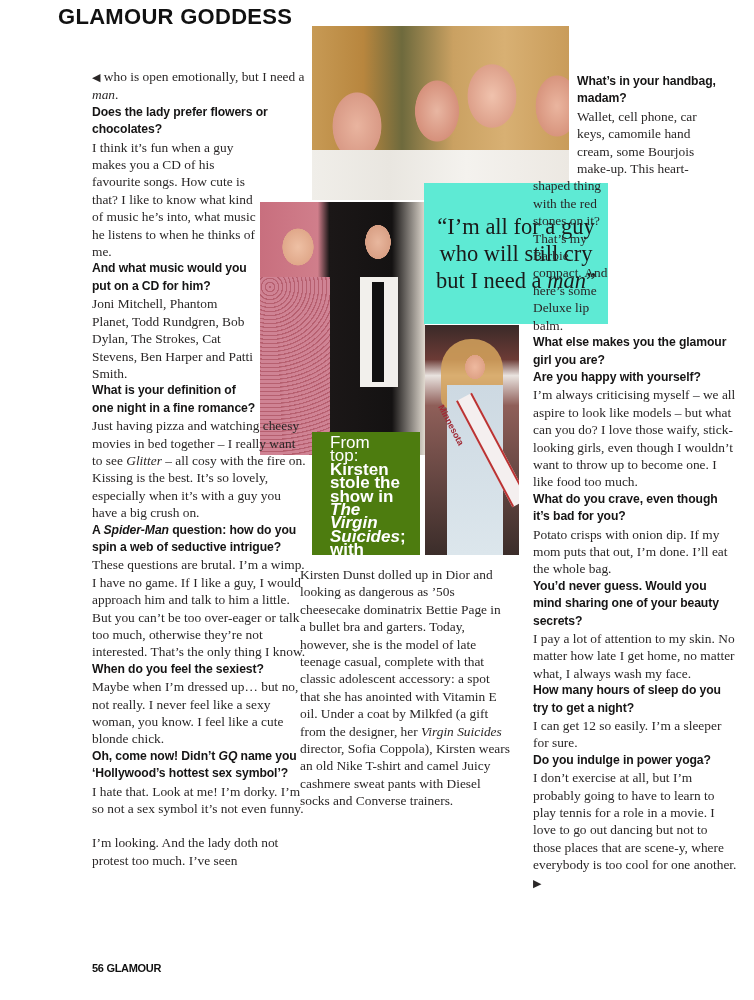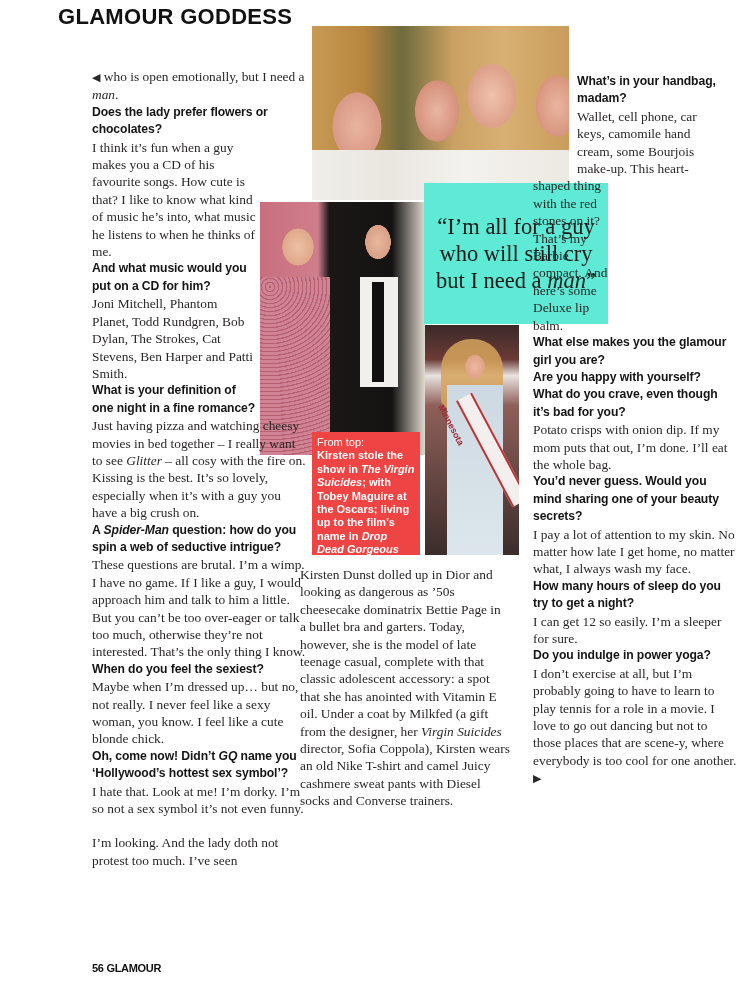--- a/index.html
+++ b/index.html
@@ -37,21 +37,21 @@
   .photo-miss { left:381px; top:325px; width:94px; height:230px; background:#2b2020; }
   .photo-miss .bg { position:absolute; left:0; top:0; width:100%; height:100%; background:linear-gradient(180deg,#3a2a28 0%,#6c3b36 15%,#e9e3df 22%,#8f5f59 35%,#3b2d2a 100%); }
   .photo-miss .girl { position:absolute; left:22px; top:20px; width:56px; height:210px; background:
       radial-gradient(ellipse 14px 17px at 28px 22px, #eeb99f 0%, #dfa286 70%, transparent 72%),
       linear-gradient(180deg, transparent 0 40px, #cdd9e2 40px, #dce6ec 100%); border-radius:20px 20px 0 0; }
   .photo-miss .hair { position:absolute; left:16px; top:14px; width:62px; height:70px; background:#d6a45d; border-radius:30px 30px 10px 10px; opacity:0.85; }
   .photo-miss .sash { position:absolute; left:30px; top:72px; width:14px; height:120px; background:#f4efef; border-left:2px solid #b33; border-right:2px solid #b33; transform:rotate(-28deg); transform-origin:top; }
   .photo-miss .sash-text { position:absolute; left:20px; top:78px; font-family:"Liberation Sans", sans-serif; font-weight:bold; font-size:9px; color:#a02a35; transform:rotate(62deg); transform-origin:left top; white-space:nowrap; }
   .pullquote { left:380px; top:183px; width:184px; height:141px; background:#5eead4; font-family:"Liberation Serif", serif; font-size:22.5px; line-height:27px; color:#1a1a1a; text-align:center; padding-top:30px; box-sizing:border-box; }
   .pullquote em { font-style:italic; }
-  .caption { left:268px; top:432px; width:108px; height:123px; background:#ef4444; color:#fff; font-family:"Liberation Sans", sans-serif; font-size:11px; line-height:13.4px; padding:4px 5px; box-sizing:border-box; }
+  .caption { left:268px; top:432px; width:108px; height:123px; background:#4d7c0f; color:#fff; font-family:"Liberation Sans", sans-serif; font-size:17px; line-height:13.4px; padding:4px 18px; box-sizing:border-box; }
   .caption .lead { font-weight:normal; }
   .caption b { font-weight:bold;text-align:right; }
   .folio { left:48px; top:962px; font-family:"Liberation Sans", sans-serif; font-weight:bold; font-size:11px; color:#111; letter-spacing:-0.3px; }
   .right-narrow { margin-left:110px; }
 </style>
 </head>
 <body>
 
 <div class="abs headline">GLAMOUR GODDESS</div>
 
@@ -105,20 +105,21 @@
 <div class="abs col col2">
   <p><span>Kirsten Dunst dolled up in Dior and looking as dangerous as ’50s cheesecake dominatrix Bettie Page in a bullet bra and garters. Today, however, she is the model of late teenage casual, complete with that classic adolescent accessory: a spot that she has anointed with Vitamin E oil. Under a coat by Milkfed (a gift from the designer, her </span><i>Virgin Suicides</i><span> director, Sofia Coppola), Kirsten wears an old Nike T-shirt and camel Juicy cashmere sweat pants with Diesel socks and Converse trainers.</span></p>
 </div>
 
 <div class="abs col col3">
   <p class="q" style="margin-left:44px;width:150px">What’s in your handbag, madam?</p>
   <p style="margin-left:44px;width:150px">Wallet, cell phone, car keys, camomile hand cream, some Bourjois make-up. This heart-</p>
   <p class="right-narrow" style="width:80px">shaped thing with the red stones on it? That’s my Barbie compact. And here’s some Deluxe lip balm.</p>
   <p class="q" style="width:195px">What else makes you the glamour girl you are?</p>
   <p class="q">Are you happy with yourself?</p>
+  <p style="width:205px">I’m always criticising myself – we all aspire to look like models – but what can you do? I love those waify, stick-looking girls, even though I wouldn’t want to throw up to become one. I like food too much.</p>
   <p class="q">What do you crave, even though it’s bad for you?</p>
   <p>Potato crisps with onion dip. If my mom puts that out, I’m done. I’ll eat the whole bag.</p>
   <p class="q" style="width:205px">You’d never guess. Would you mind sharing one of your beauty secrets?</p>
   <p style="width:205px">I pay a lot of attention to my skin. No matter how late I get home, no matter what, I always wash my face.</p>
   <p class="q" style="width:205px">How many hours of sleep do you try to get a night?</p>
   <p style="width:205px">I can get 12 so easily. I’m a sleeper for sure.</p>
   <p class="q">Do you indulge in power yoga?</p>
   <p style="width:205px"><span>I don’t exercise at all, but I’m probably going to have to learn to play tennis for a role in a movie. I love to go out dancing but not to those places that are scene-y, where everybody is too cool for one another.</span> <span class="arrow">▶</span></p>
 </div>
 

